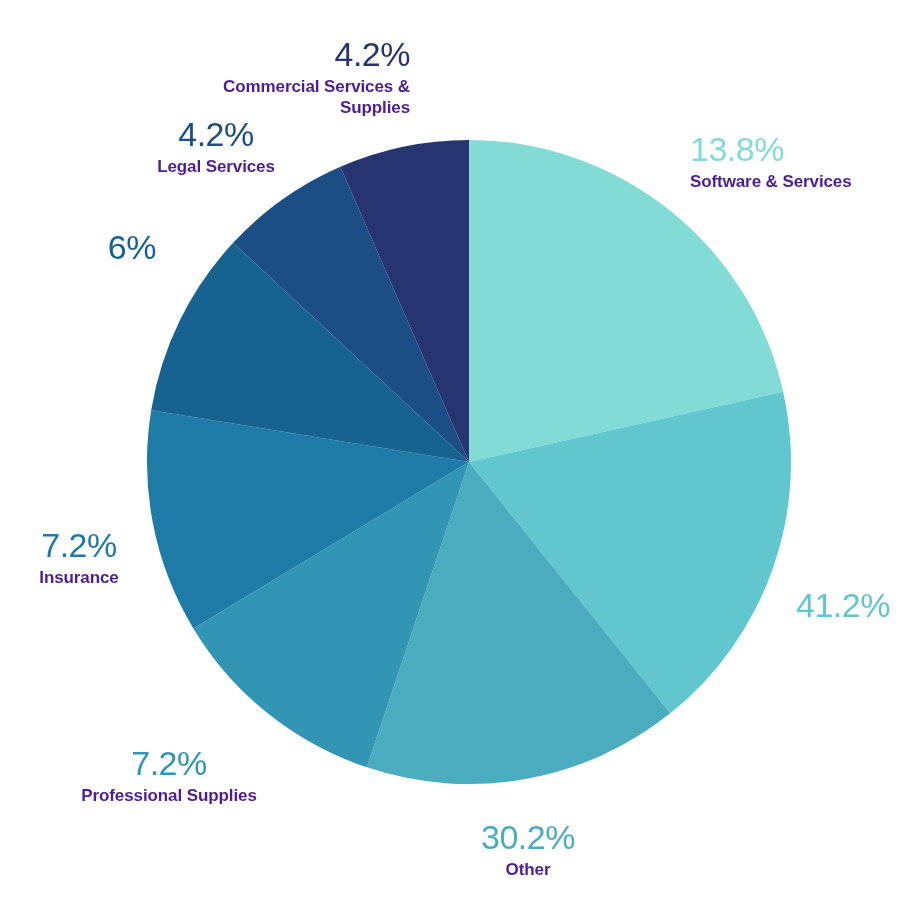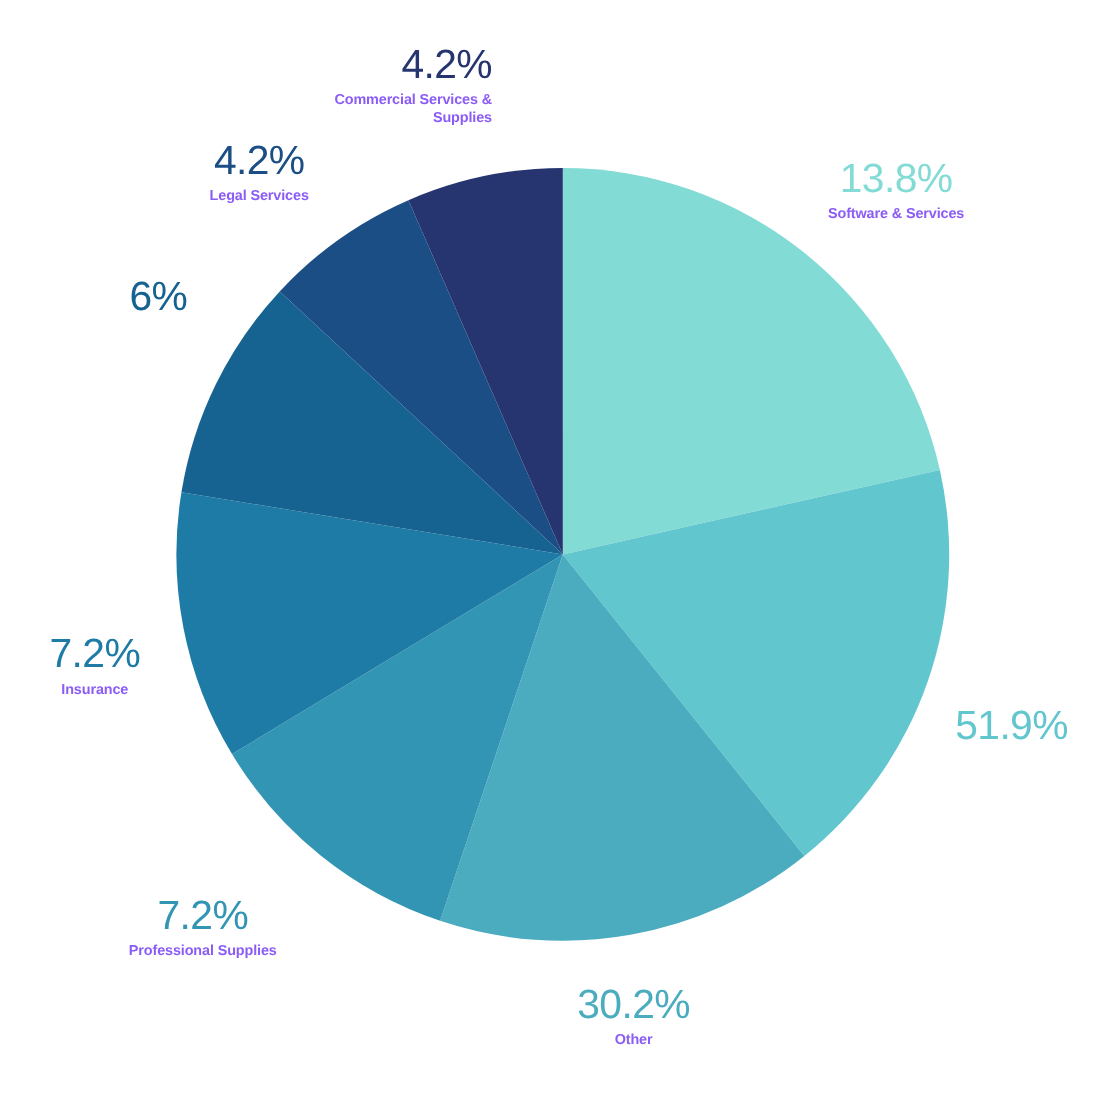--- a/index.html
+++ b/index.html
@@ -34,23 +34,23 @@
   }
   .callout .pct {
     display: block;
     font-size: 34px;
     font-weight: 400;
     letter-spacing: -0.5px;
     margin-bottom: 5px;
   }
   .callout .name {
     display: block;
-    font-size: 12px;
+    font-size: 17px;
     font-weight: 700;
-    color: #8b5cf6;
+    color: #4c1d95;
     line-height: 1.25;
     letter-spacing: -0.1px;
   }
   .callout.align-left  { text-align: left; }
   .callout.align-right { text-align: right; }
   .callout.align-center{ text-align: center; }
 </style>
 </head>
 <body>
 
@@ -61,26 +61,26 @@
         <path d="M 469 462 L 783.22 391.67 A 322 322 0 0 1 670.29 713.33 Z" fill="#62C6CE"></path>
         <path d="M 469 462 L 670.29 713.33 A 322 322 0 0 1 366.80 767.35 Z" fill="#4BACC0"></path>
         <path d="M 469 462 L 366.80 767.35 A 322 322 0 0 1 193.34 628.43 Z" fill="#3295B4"></path>
         <path d="M 469 462 L 193.34 628.43 A 322 322 0 0 1 151.19 410.23 Z" fill="#1E7BA6"></path>
         <path d="M 469 462 L 151.19 410.23 A 322 322 0 0 1 233.11 242.82 Z" fill="#166290"></path>
         <path d="M 469 462 L 233.11 242.82 A 322 322 0 0 1 340.34 166.82 Z" fill="#1C4E86"></path>
         <path d="M 469 462 L 340.34 166.82 A 322 322 0 0 1 469.00 140.00 Z" fill="#26356F"></path>
       </g>
   </svg>
   <div id="callout-layer">
-      <div class="callout align-left" style="left: 690px; top: 132px; text-align: center;">
+      <div class="callout align-left" style="left: 690px; top: 132px;">
         <span class="pct" style="color: rgb(131, 219, 214);">13.8%</span>
         <span class="name">Software &amp; Services</span>
       </div>
       <div class="callout align-left" style="left: 796px; top: 588px;">
-        <span class="pct" style="color: rgb(98, 198, 206);">51.9%</span>
+        <span class="pct" style="color: rgb(98, 198, 206);">41.2%</span>
       </div>
       <div class="callout align-center" style="left: 528px; top: 820px; transform: translateX(-50%);">
         <span class="pct" style="color: rgb(75, 172, 192);">30.2%</span>
         <span class="name">Other</span>
       </div>
       <div class="callout align-center" style="left: 169px; top: 746px; transform: translateX(-50%);">
         <span class="pct" style="color: rgb(50, 149, 180);">7.2%</span>
         <span class="name">Professional Supplies</span>
       </div>
       <div class="callout align-center" style="left: 79px; top: 528px; transform: translateX(-50%);">

